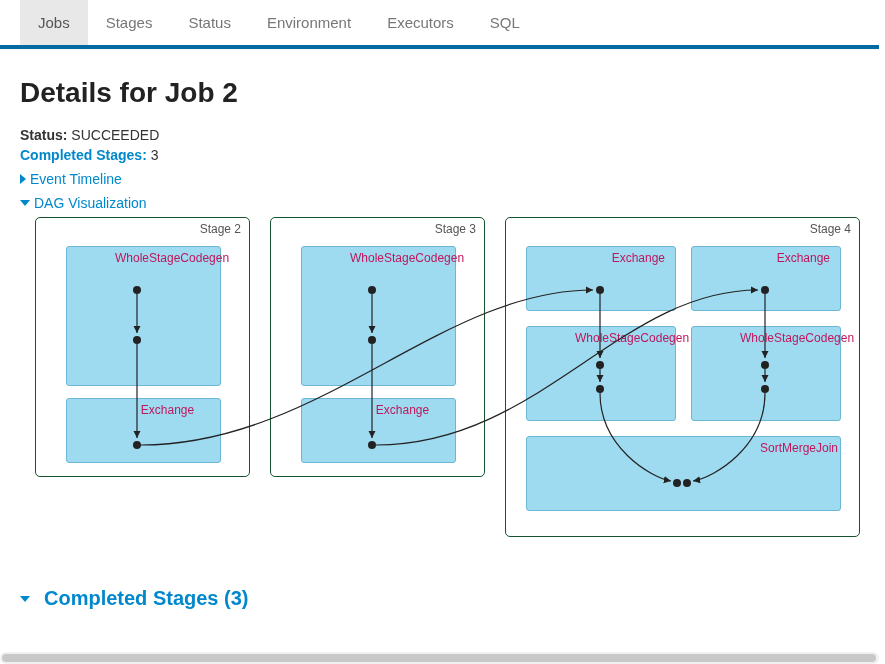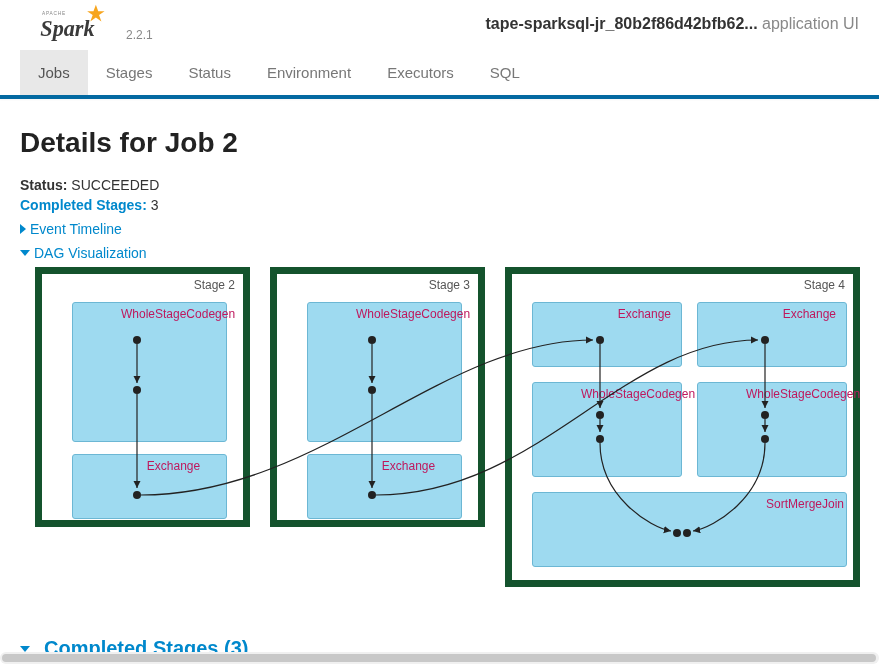--- a/index.html
+++ b/index.html
@@ -91,22 +91,22 @@
     border-top: 6px solid #08c;
   }
   .dag-container {
     position: relative;
     width: 840px;
     height: 330px;
     margin-top: 6px;
   }
   .stage-box {
     position: absolute;
-    border: 7px solid #14532d;
-    border-radius: 0;
+    border: 1px solid #14532d;
+    border-radius: 5px;
     background: #fff;
   }
   .stage-label {
     position: absolute;
     top: 4px; right: 8px;
     font-size: 12px;
     color: #555;
   }
   .op-box {
     position: absolute;
@@ -161,37 +161,20 @@
     left: 2px; top: 2px;
     width: 874px; height: 8px;
     background: #c8c8c8;
     border-radius: 4px;
   }
 </style>
 </head>
 <body>
 
 <div class="scroll-area">
-  <div class="header-row">
-    <div class="logo-block">
-      <svg class="logo-svg" viewBox="0 0 100 58">
-
-        <g transform="translate(70,12)">
-          <path d="M0,-11 L3,-3 L11,-3 L4,2 L7,10 L0,5 L-7,10 L-4,2 L-11,-3 L-3,-3 Z" fill="#f7a51e"></path>
-        </g>
-
-        <text x="0" y="40" font-family="Georgia, 'Times New Roman', serif" font-style="italic" font-weight="bold" font-size="28" fill="#3a3a3a">Spark</text>
-        <text x="2" y="14" font-size="6" fill="#888" letter-spacing="1">APACHE</text>
-      </svg>
-      <span class="version">2.2.1</span>
-    </div>
-    <div class="app-title">
-      <b>tape-sparksql-jr_80b2f86d42bfb62...</b><span> application UI</span>
-    </div>
-  </div>
 
   <div class="tabs">
     <div class="tab active">Jobs</div>
     <div class="tab">Stages</div>
     <div class="tab">Status</div>
     <div class="tab">Environment</div>
     <div class="tab">Executors</div>
     <div class="tab">SQL</div>
   </div>
 

